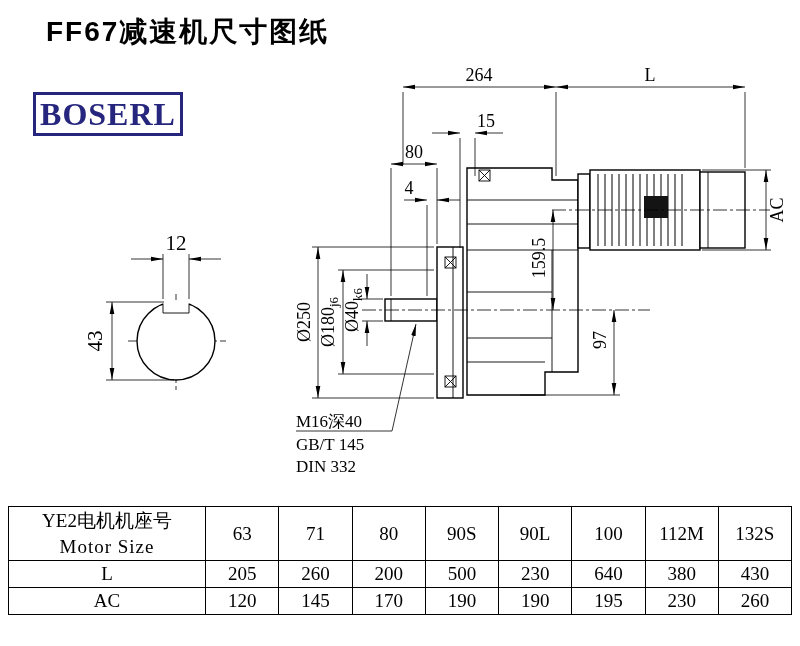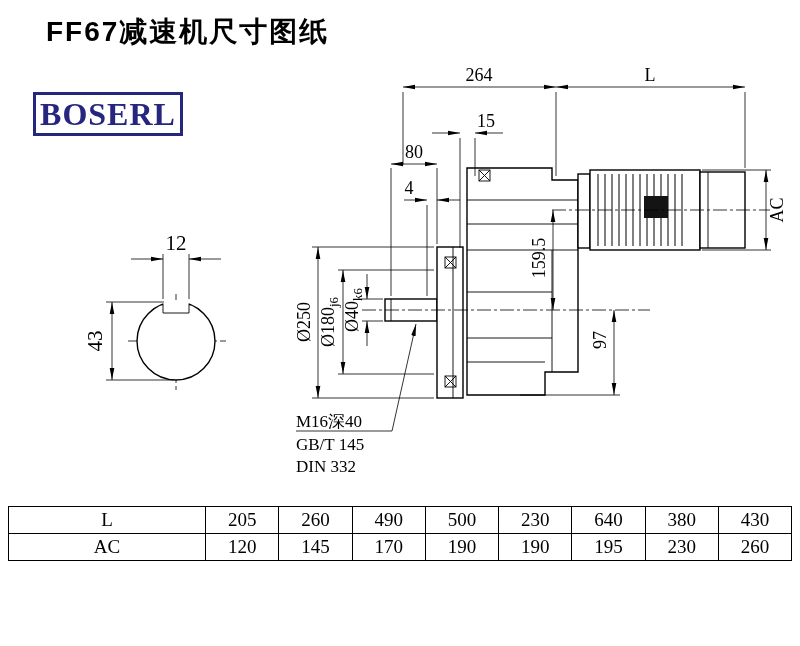--- a/index.html
+++ b/index.html
@@ -210,25 +210,39 @@
       <col>
         <col>
         <col>
         <col>
         <col>
         <col>
         <col>
         <col>
     </colgroup>
     <tbody>
+      <tr class="head">
+        <th class="motor-head">
+          <div>YE2电机机座号</div>
+          <div class="l2">Motor Size</div>
+        </th>
+        <th>63</th>
+        <th>71</th>
+        <th>80</th>
+        <th>90S</th>
+        <th>90L</th>
+        <th>100</th>
+        <th>112M</th>
+        <th>132S</th>
+      </tr>
       <tr class="data">
         <th>L</th>
         <td>205</td>
         <td>260</td>
-        <td>490</td>
+        <td>200</td>
         <td>500</td>
         <td>230</td>
         <td>640</td>
         <td>380</td>
         <td>430</td>
       </tr>
       <tr class="data">
         <th>AC</th>
         <td>120</td>
         <td>145</td>

